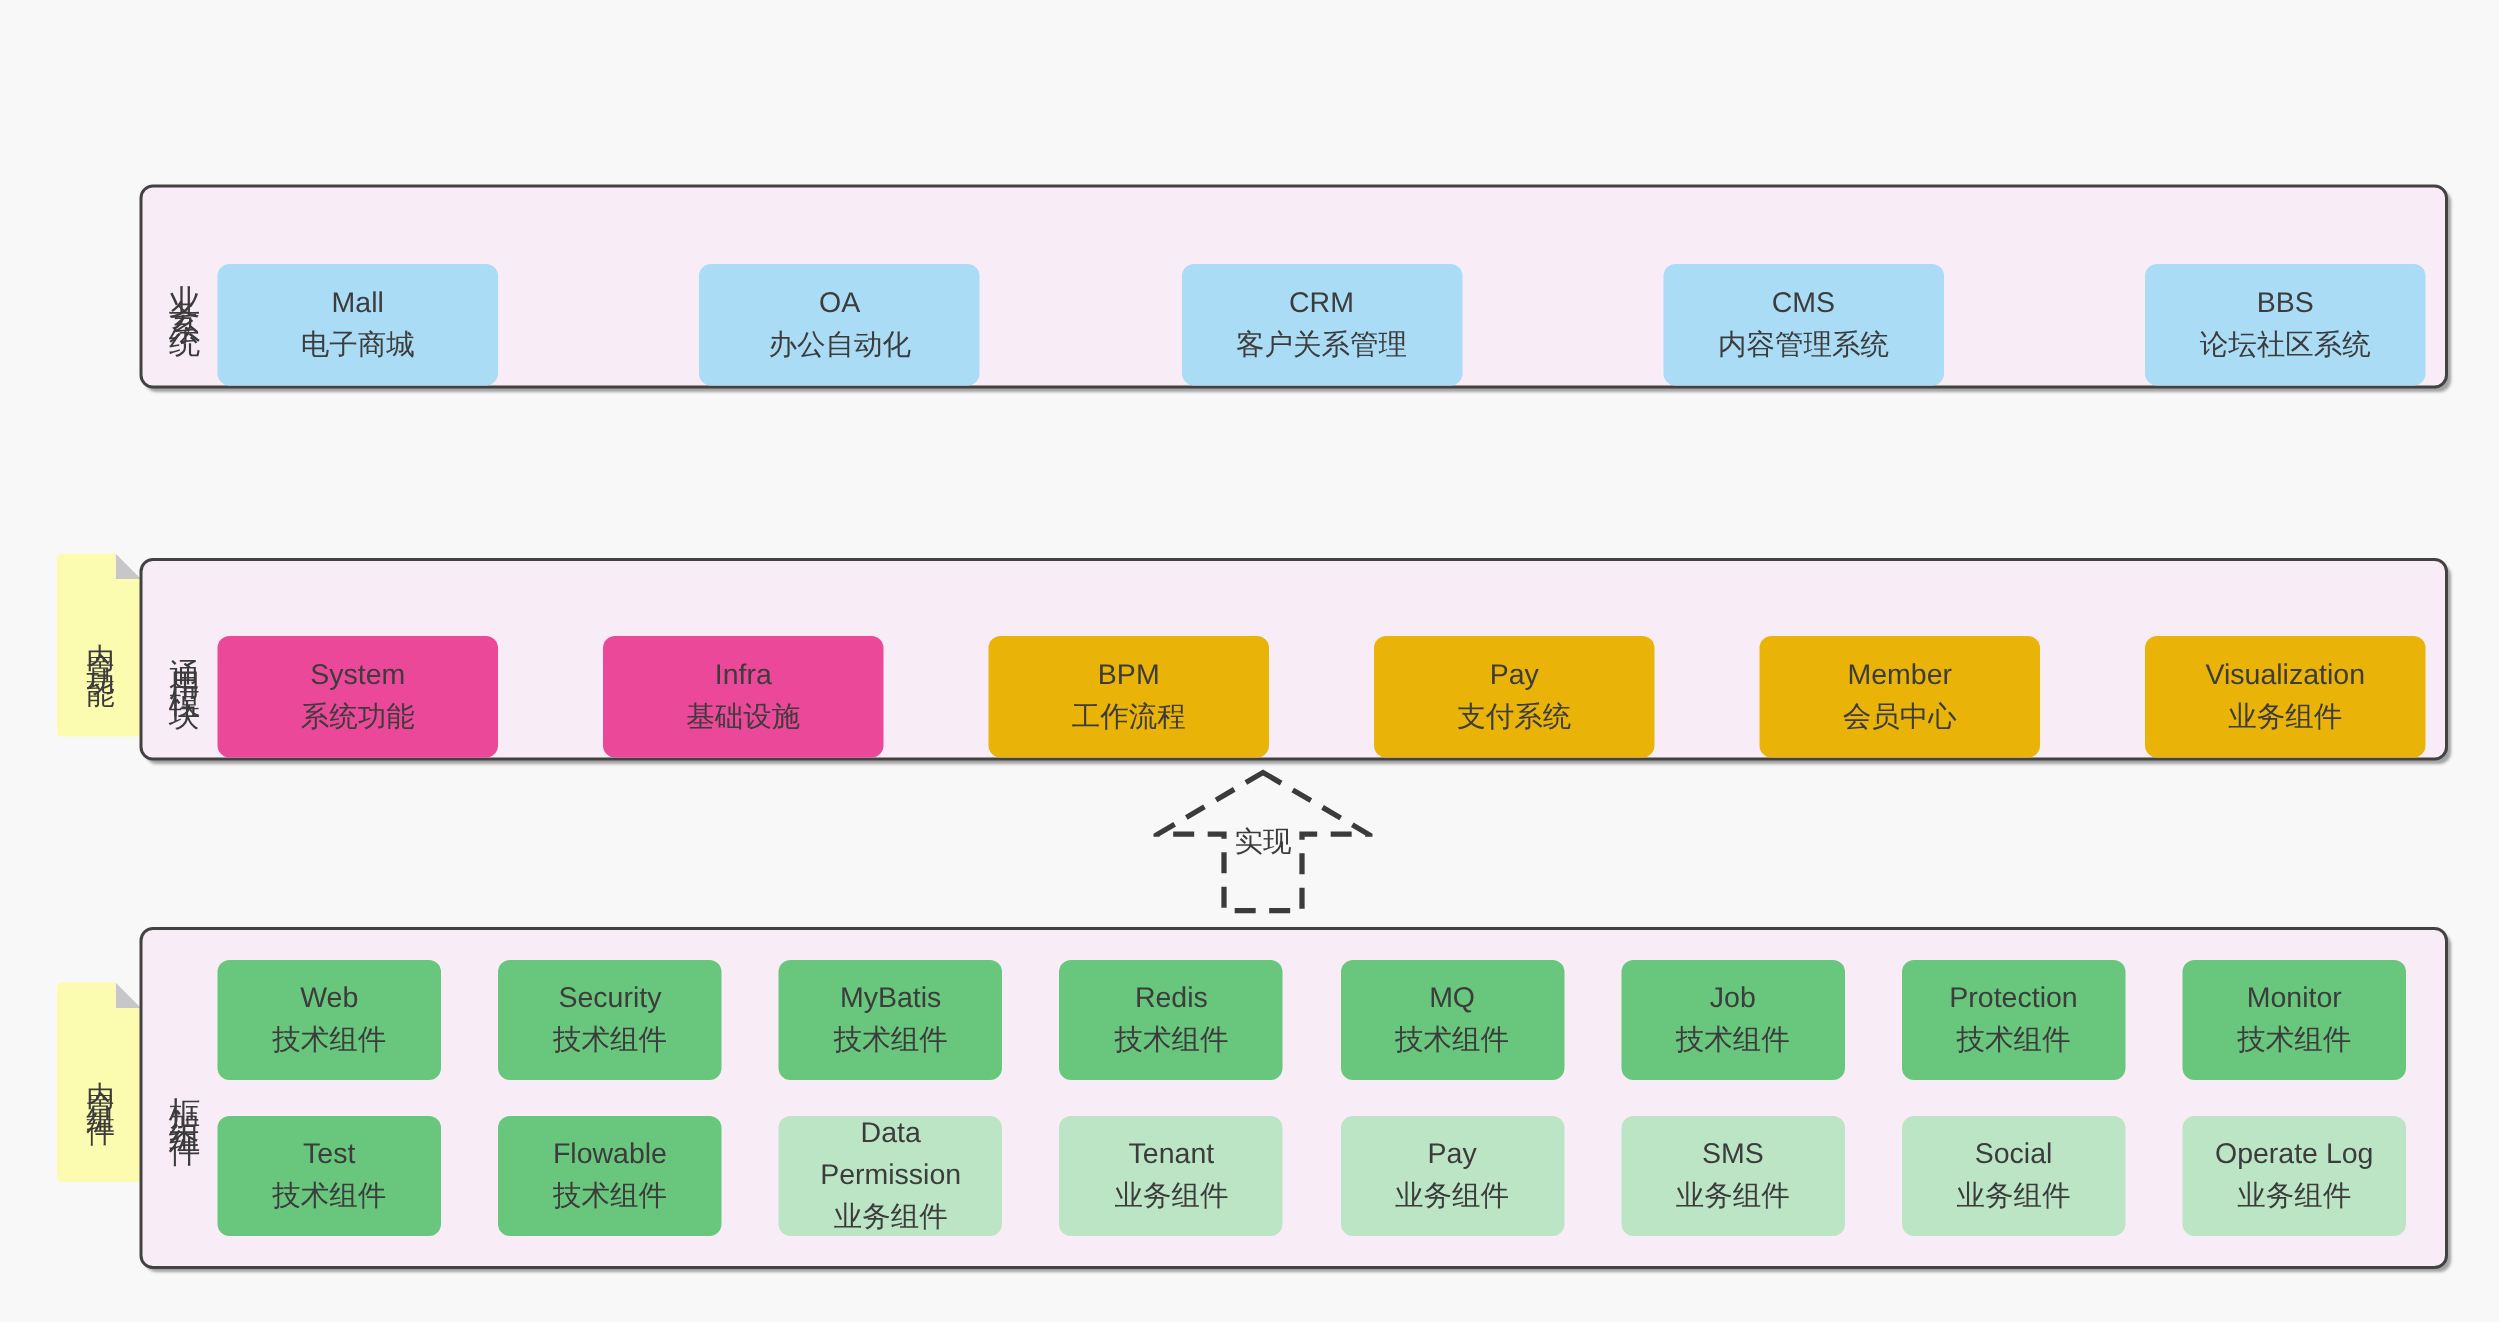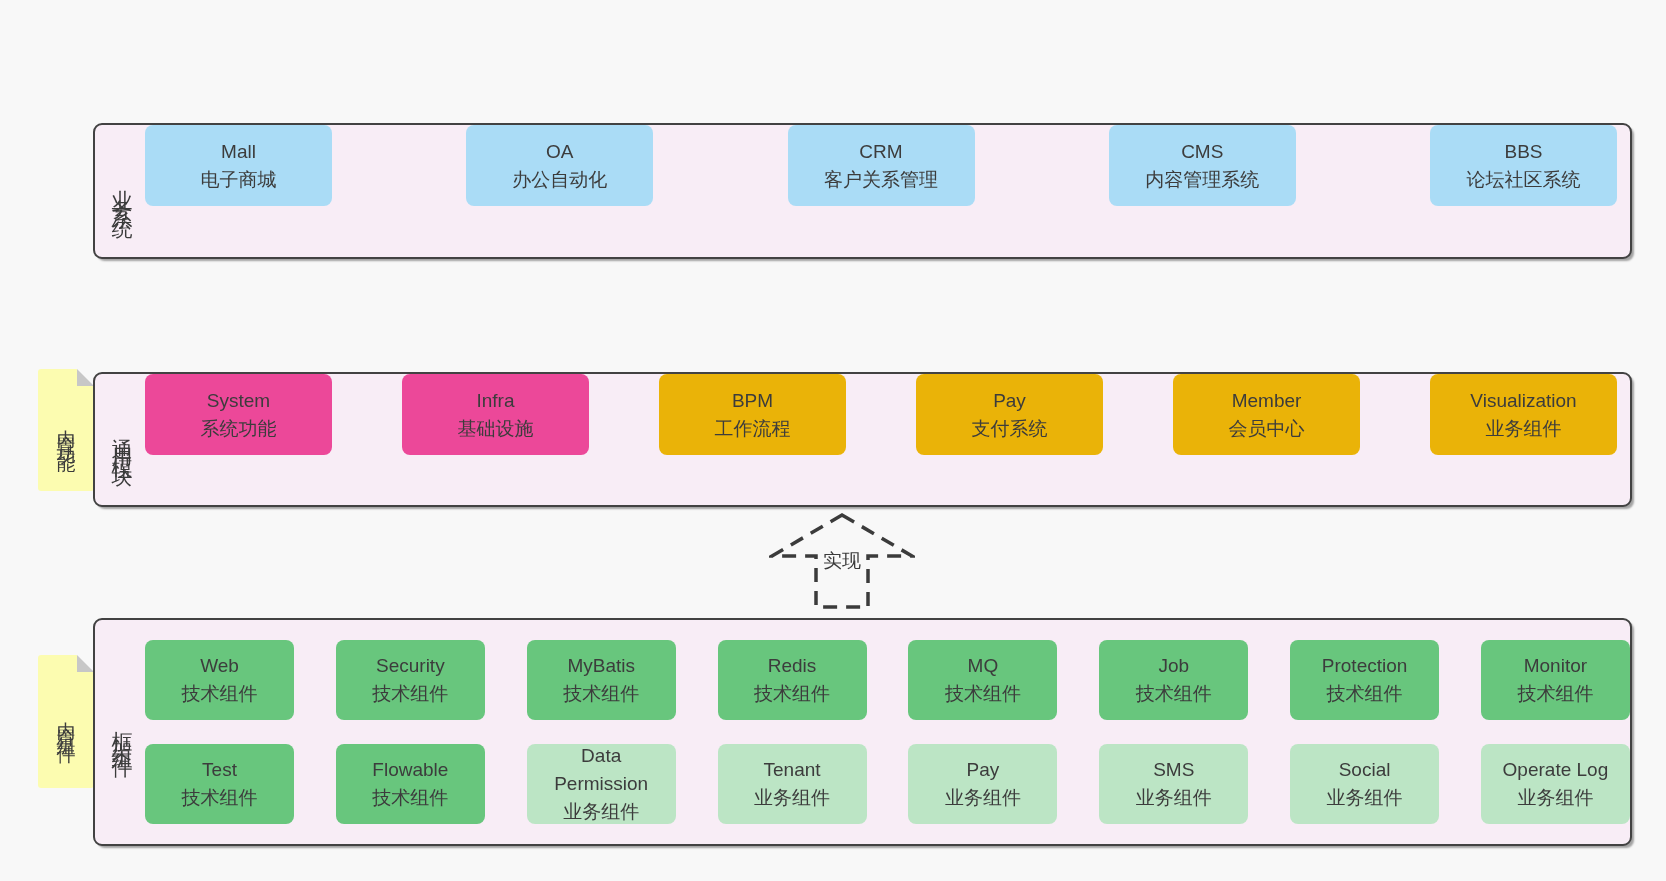--- a/index.html
+++ b/index.html
@@ -15,24 +15,24 @@
   }
   .panel-business{top:123px;height:132px;}
   .panel-modules{top:372px;height:131px;}
   .panel-components{top:618px;height:224px;}
   .vlabel{
     width:46px;display:flex;align-items:center;justify-content:center;
     writing-mode:vertical-lr;text-orientation:upright;
     font-size:21px;letter-spacing:9px;color:#3b3b3b;
   }
   .row{
-    flex:1;display:flex;align-items:flex-start;justify-content:space-between;
+    flex:1;display:flex;align-items:flex-end;justify-content:space-between;
     padding-right:13px;
   }
-  .grid{flex:1;display:flex;flex-direction:column;justify-content:center;gap:24px;}
+  .grid{flex:1;display:flex;flex-direction:column;justify-content:center;gap:24px;padding-right:26px;}
   .grid .row{flex:0 0 auto;padding-right:0;}
   .box{
     border-radius:8px;display:flex;flex-direction:column;align-items:center;justify-content:center;
     text-align:center;font-size:19px;line-height:28px;color:#3c3c3c;padding:2px 8px;box-sizing:border-box;
   }
   .row-wide .box{width:187px;height:81px;}
   .row-narrow .box{width:149px;height:80px;}
   .box.blue{background:#aadcf6;}
   .box.red{background:#ec4899;}
   .box.pink{background:#eab308;}

